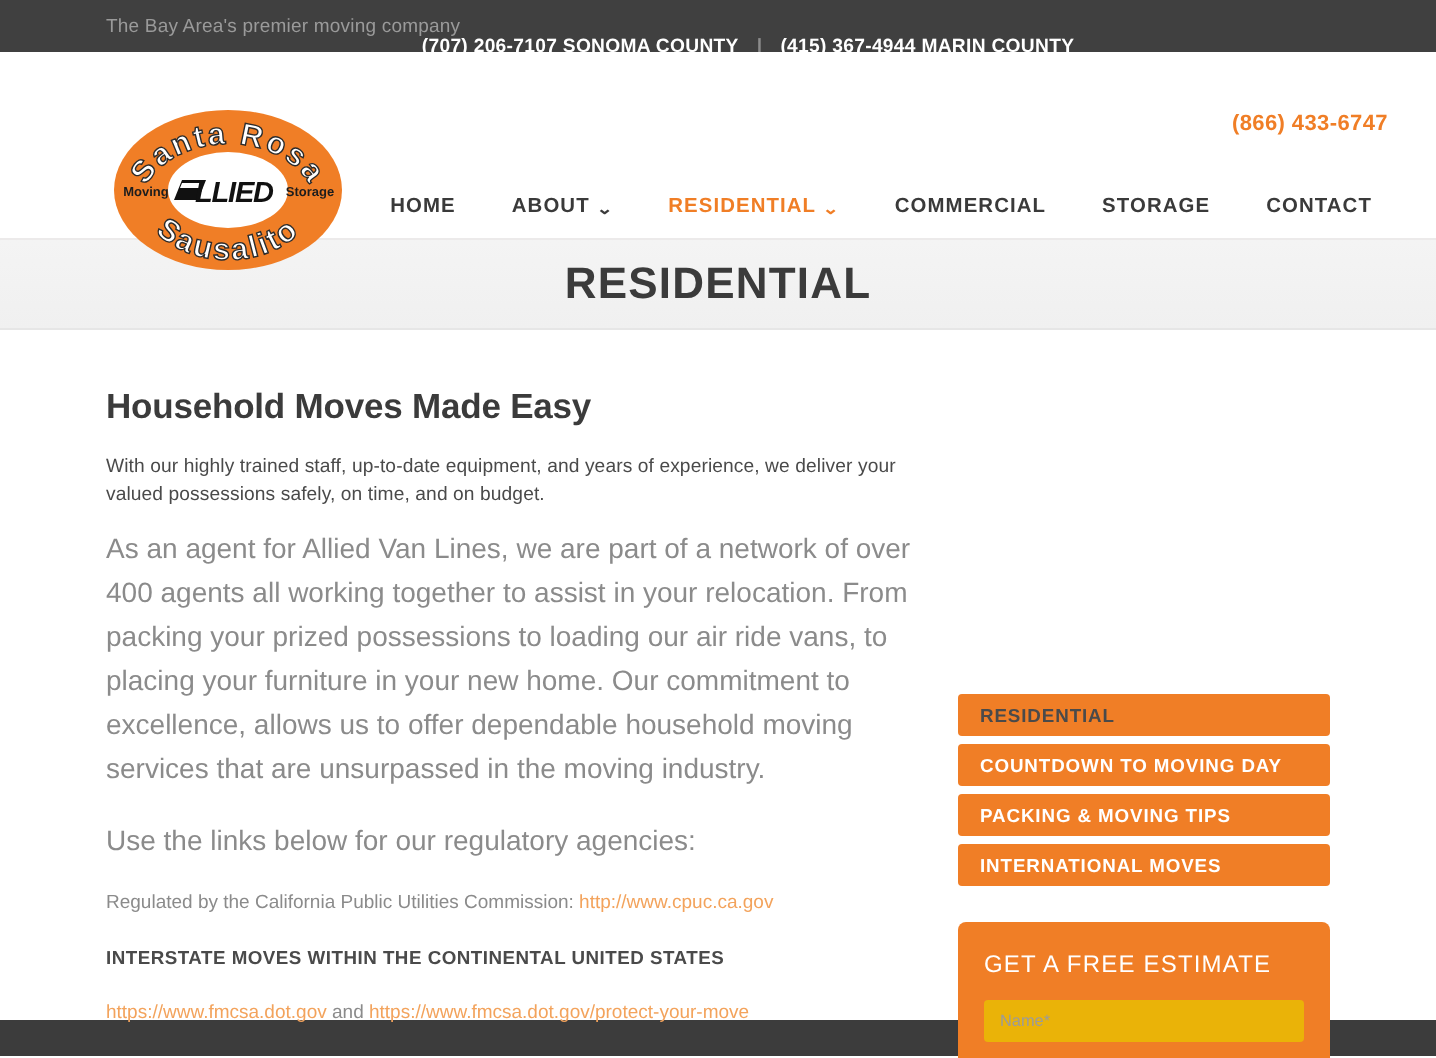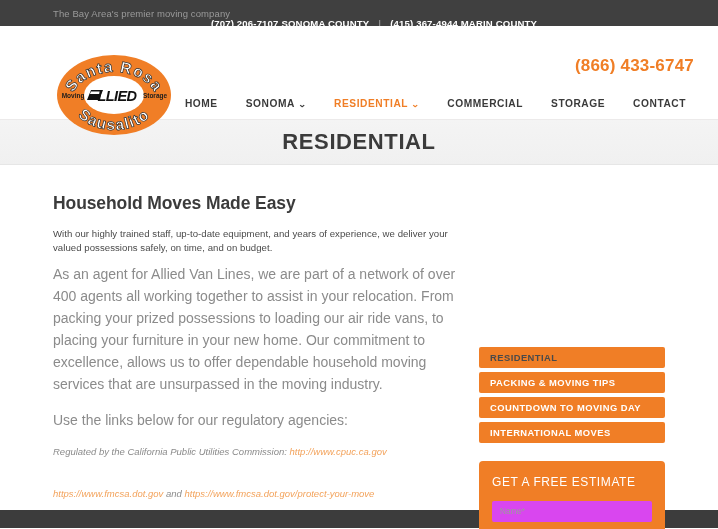--- a/index.html
+++ b/index.html
@@ -49,21 +49,21 @@
     position: absolute;
     left: 53px; top: 26px;
     width: 122px; height: 85px;
     z-index: 5;
   }
   .logo-svg { display: block; width: 122px; height: 85px; }
 
   .tollfree {
     position: absolute;
     right: 24px; top: 30px;
-    font-size: 17px;
+    font-size: 11px;
     font-weight: bold;
     color: #f07e26;
     letter-spacing: .2px;
   }
 
   .mainnav {
     position: absolute;
     right: 18px; top: 68px;
     display: flex;
     align-items: center;
@@ -147,21 +147,20 @@
     font-size: 9.4px;
     font-weight: bold;
     color: #4a4a4a;
     letter-spacing: .25px;
   }
   .reg-line {
     margin: 0 0 14px 0;
     font-size: 9.5px;
     line-height: 1.5;
     color: #8b8b8b;
-    font-style: italic;
   }
   .reg-line.last { margin-bottom: 0; }
   a.link {
     color: #f3a35c;
     text-decoration: none;
   }
 
   
   .sidebar {
     position: absolute;
@@ -192,21 +191,21 @@
   .estimate h3 {
     margin: 0 0 11px 0;
     font-size: 12px;
     font-weight: normal;
     color: #ffffff;
     letter-spacing: .6px;
   }
   .field {
     width: 100%;
     height: 21px;
-    background: #d946ef;
+    background: #eab308;
     border: none;
     border-radius: 2px;
     margin-bottom: 8px;
     padding: 0 8px;
     font-family: "Liberation Sans", sans-serif;
     font-size: 8.2px;
     color: #333;
   }
   .field::placeholder { color: #9b9b9b; }
 
@@ -252,21 +251,21 @@
     </svg>
   </div>
 
   <div class="tollfree">(866) 433-6747</div>
 
   <nav class="mainnav">
     <div class="nav-item">
       <span>HOME</span>
     </div>
     <div class="nav-item">
-      <span>SONOMA</span>
+      <span>ABOUT</span>
       <span class="caret">⌄</span>
     </div>
     <div class="nav-item active">
       <span>RESIDENTIAL</span>
       <span class="caret">⌄</span>
     </div>
     <div class="nav-item">
       <span>COMMERCIAL</span>
     </div>
     <div class="nav-item">
@@ -287,37 +286,38 @@
   <div class="content">
     <h2>Household Moves Made Easy</h2>
     <p class="lede">With our highly trained staff, up-to-date equipment, and years of experience, we deliver your valued possessions safely, on time, and on budget.</p>
     <p class="para tight">As an agent for Allied Van Lines, we are part of a network of over 400 agents all working together to assist in your relocation.  From packing your prized possessions to loading our air ride vans, to placing your furniture in your new home.  Our commitment to excellence, allows us to offer dependable household moving services that are unsurpassed in the moving industry.</p>
     <p class="para">Use the links below for our regulatory agencies:</p>
 
     <p class="reg-line">
       <span>Regulated by the California Public Utilities Commission: </span><a class="link" href="#">http://www.cpuc.ca.gov</a>
     </p>
 
+    <p class="subhead">INTERSTATE MOVES WITHIN THE CONTINENTAL UNITED STATES</p>
     <p class="reg-line last">
       <br>
       <a class="link" href="#">https://www.fmcsa.dot.gov</a><span> and </span><a class="link" href="#">https://www.fmcsa.dot.gov/protect-your-move</a>
     </p>
   </div>
 
   <aside class="sidebar">
 
     <div class="side-menu">
       <div class="side-item active">
         <span>RESIDENTIAL</span>
       </div>
       <div class="side-item">
-        <span>PACKING &amp; MOVING TIPS</span>
+        <span>COUNTDOWN TO MOVING DAY</span>
       </div>
       <div class="side-item">
-        <span>COUNTDOWN TO MOVING DAY</span>
+        <span>PACKING &amp; MOVING TIPS</span>
       </div>
       <div class="side-item">
         <span>INTERNATIONAL MOVES</span>
       </div>
     </div>
 
     <div class="estimate">
       <h3>GET A FREE ESTIMATE</h3>
 
       <input class="field" type="text" placeholder="Name*" style="">

